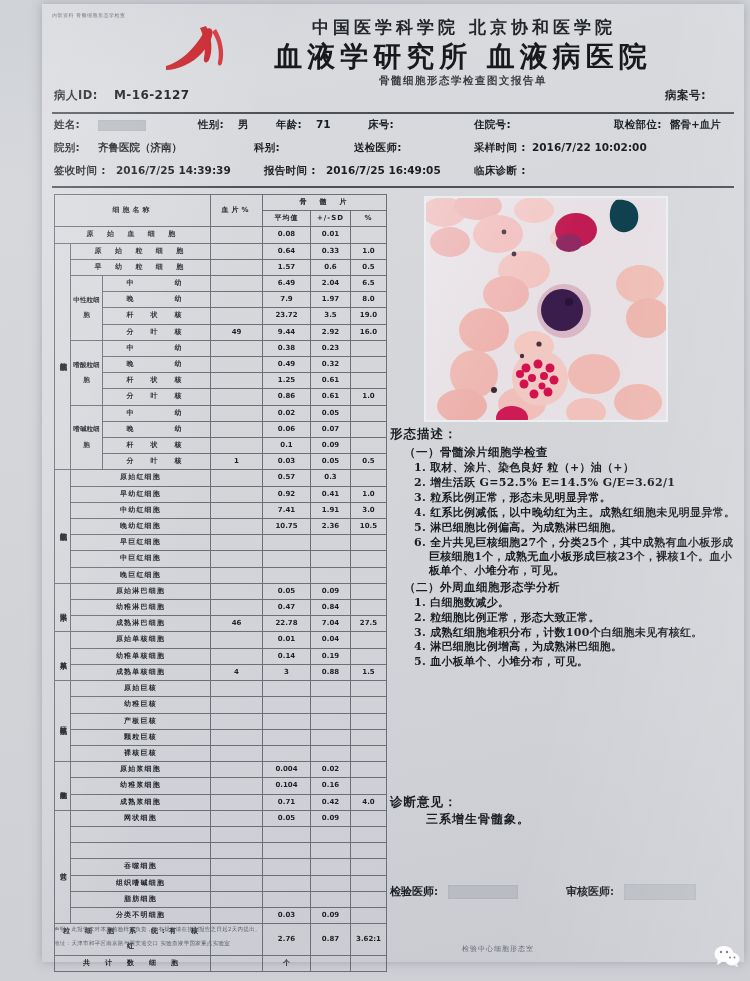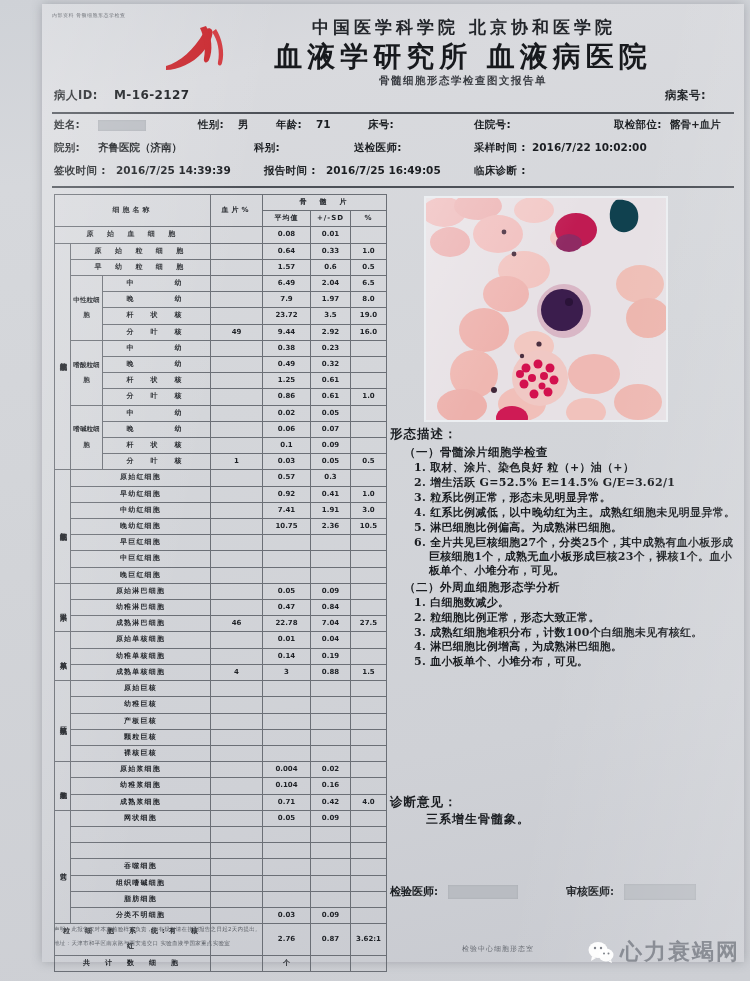--- a/index.html
+++ b/index.html
@@ -645,15 +645,14 @@
         <ellipse cx="10" cy="9" rx="9.5" ry="8" fill="#ffffff" opacity=".95"></ellipse>
         <path d="M4 15 L3 20 L8 17 Z" fill="#ffffff" opacity=".95"></path>
         <ellipse cx="18" cy="14" rx="7.5" ry="6.5" fill="#ffffff" opacity=".95"></ellipse>
         <path d="M23 19 L24 22 L20.5 20.5 Z" fill="#ffffff" opacity=".95"></path>
         <circle cx="7" cy="7" r="1.2" fill="#7e828a"></circle>
         <circle cx="13" cy="7" r="1.2" fill="#7e828a"></circle>
         <circle cx="16" cy="12.5" r="1" fill="#7e828a"></circle>
         <circle cx="20.5" cy="12.5" r="1" fill="#7e828a"></circle>
       </svg>
     </div>
-    <div class="wmtext">心力衰竭网</div>
   </div>
 </div>
 
 </body></html>

